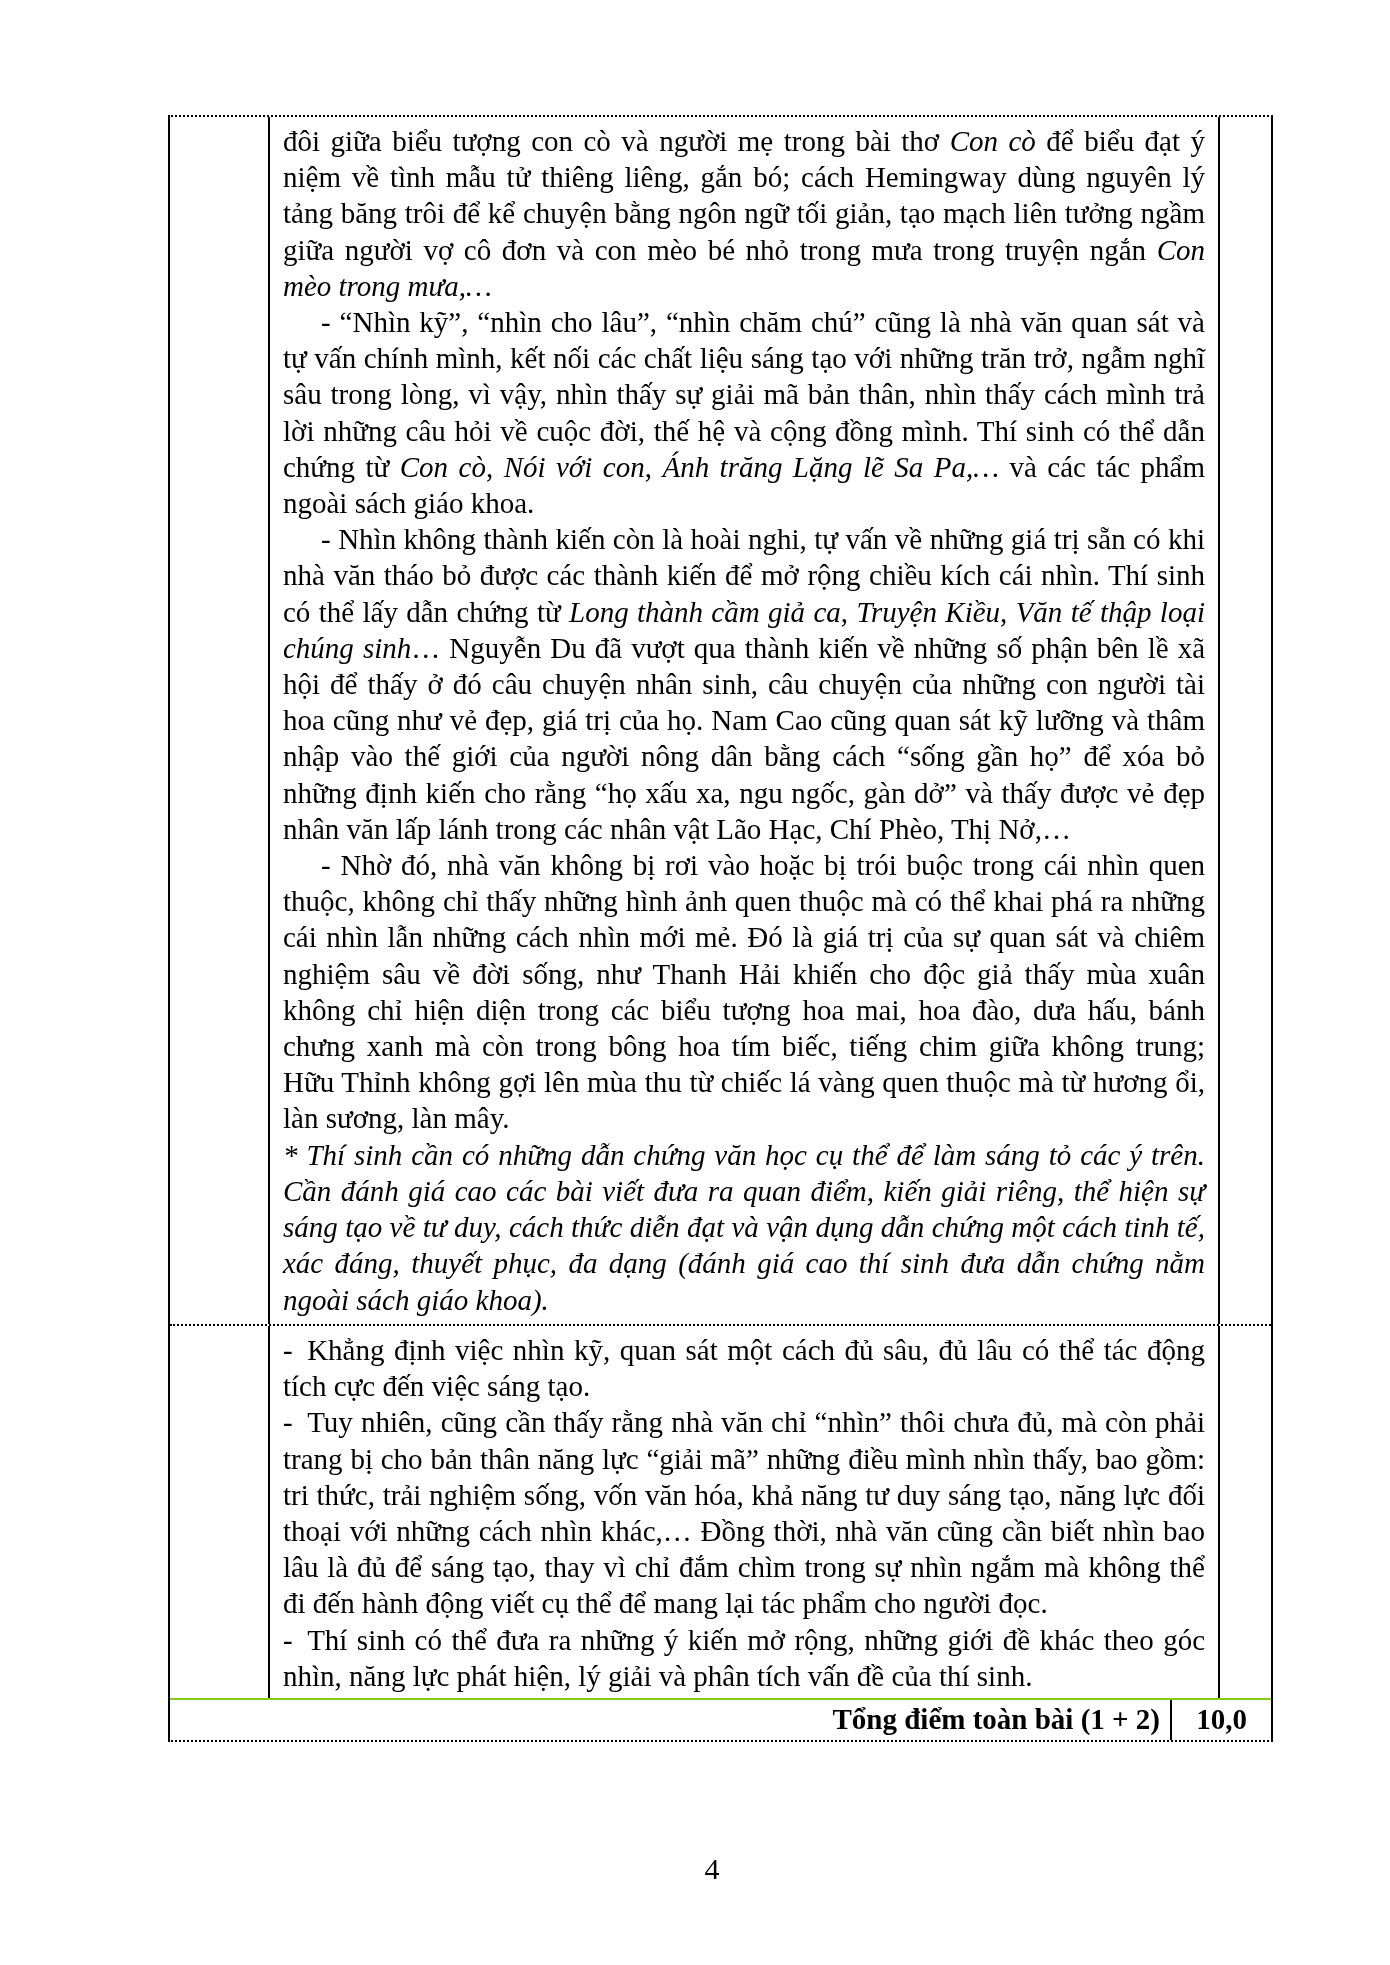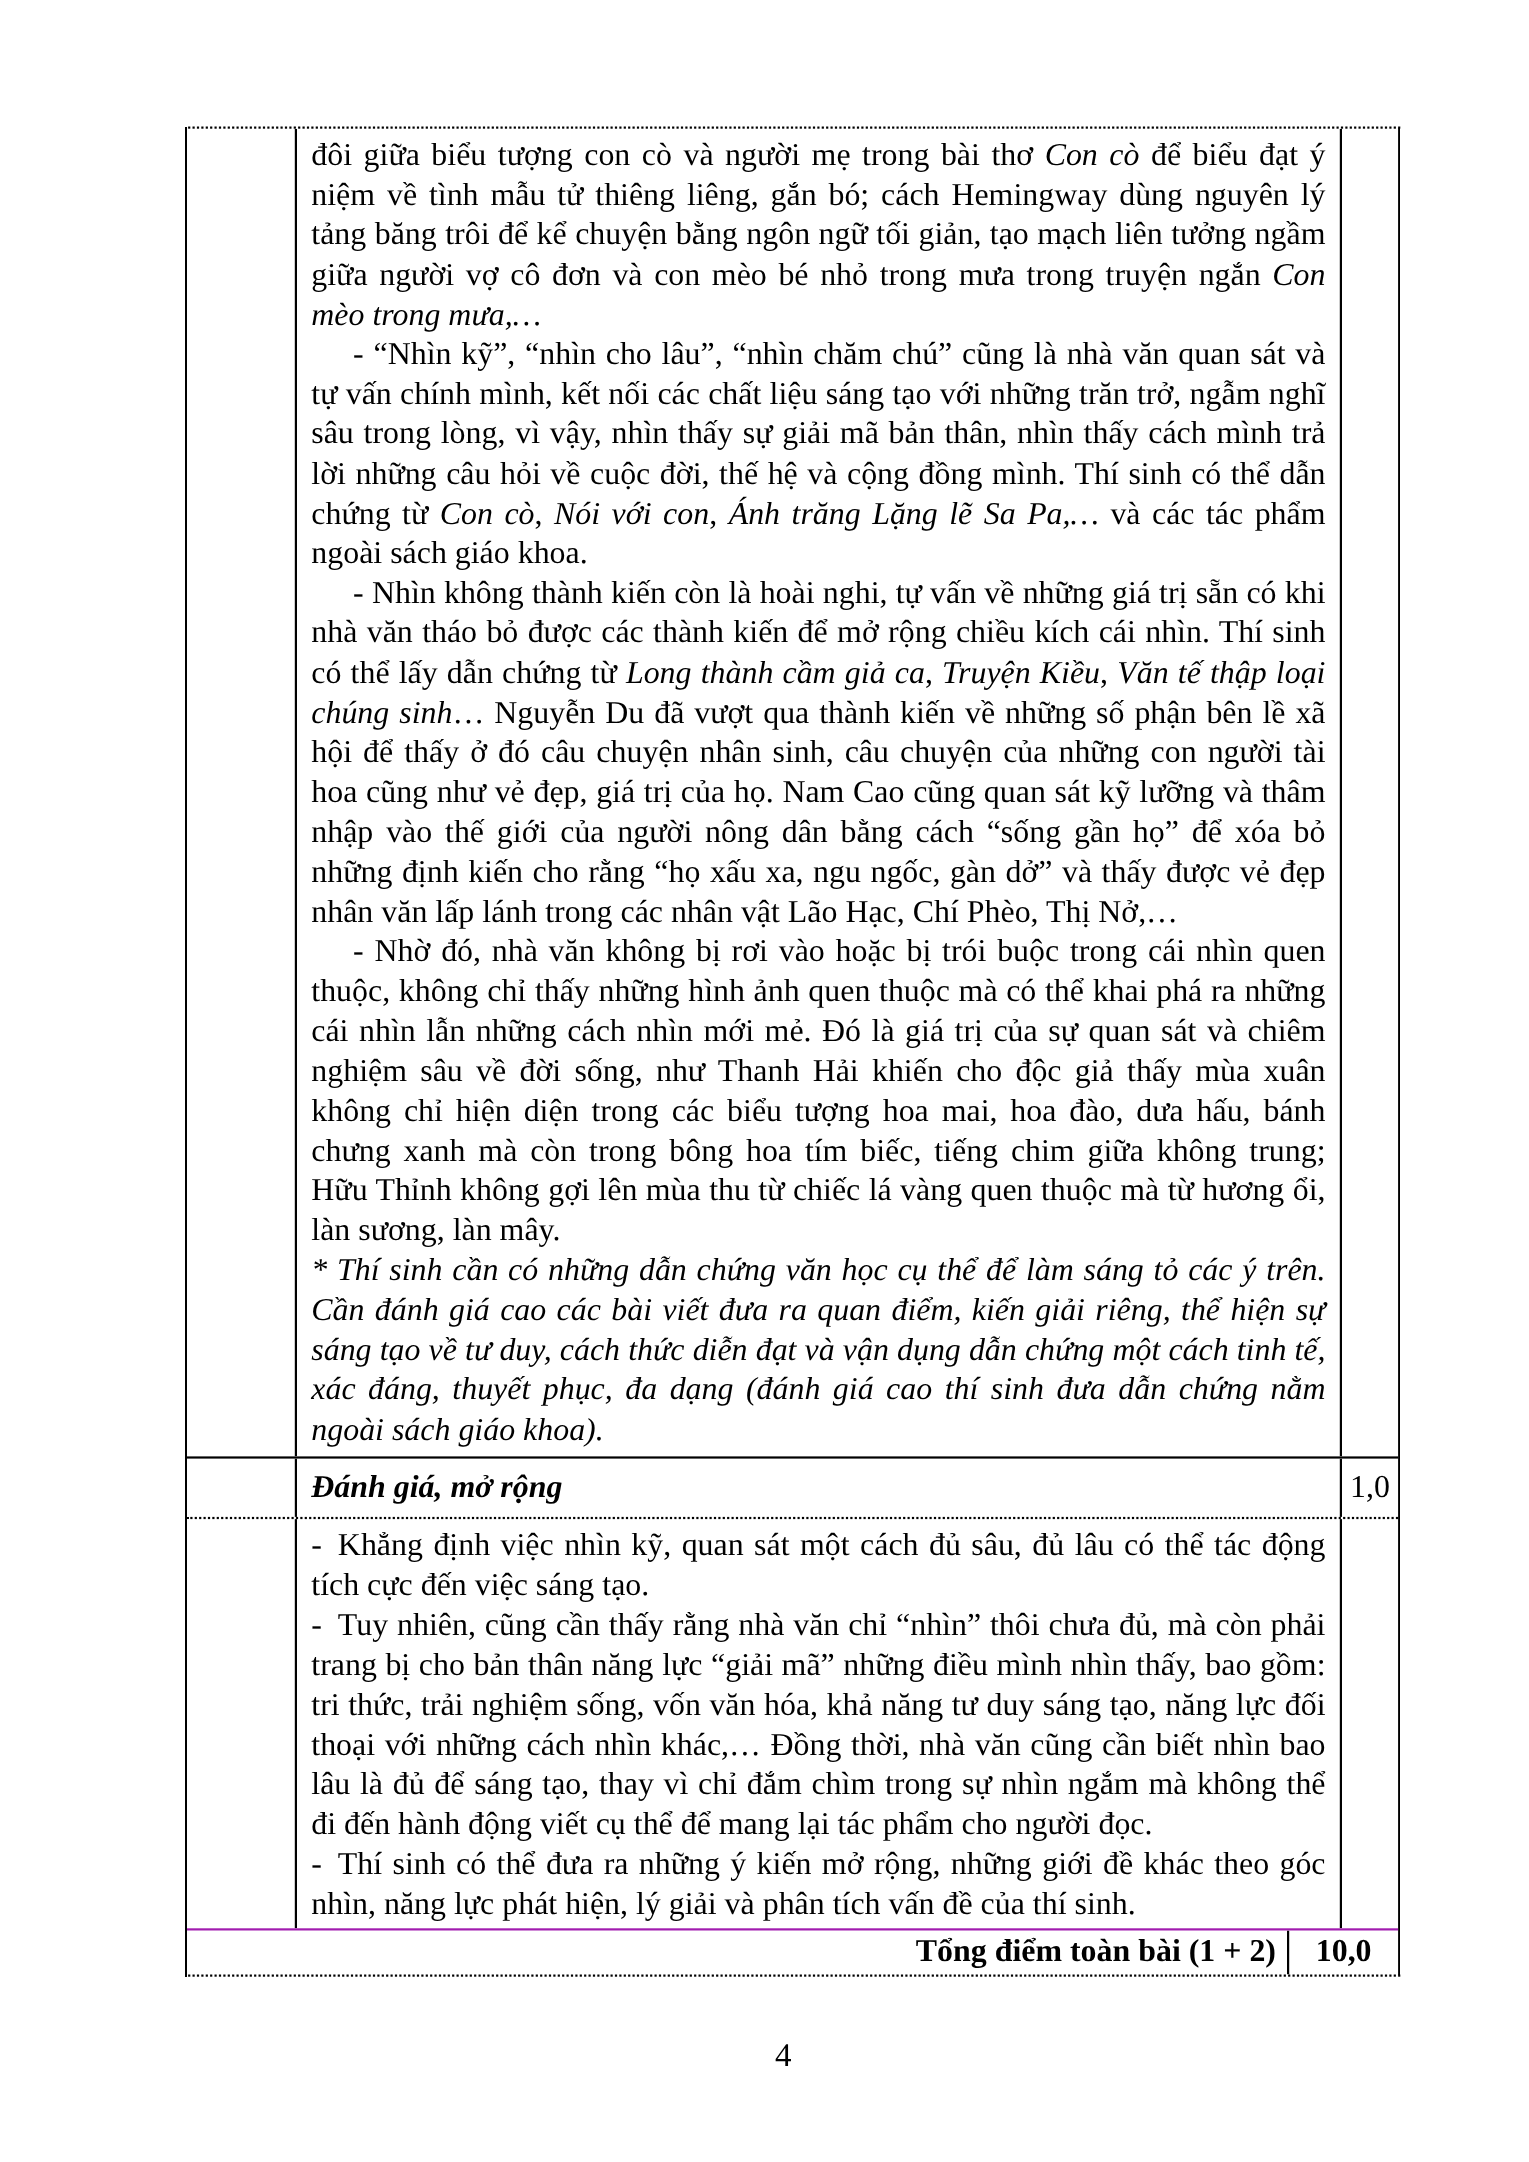--- a/index.html
+++ b/index.html
@@ -61,21 +61,21 @@
   .row-heading {
     min-height: 55px;
     border-top: 2px solid #000;
   }
   .row-body {
     min-height: 368px;
     border-top: 2px dotted #000;
   }
   .row-total {
     min-height: 41px;
-    border-top: 2px solid #a21caf;
+    border-top: 2px solid #84cc16;
   }
 
   .row-heading .cell-main {
     font-weight: bold;
     font-style: italic;
     padding-top: 8px;
     padding-bottom: 6px;
   }
   .row-heading .cell-score { padding-top: 8px; }
 
@@ -119,25 +119,20 @@
     <div class="cell cell-main">
       <p class="para"><span>đôi giữa biểu tượng con cò và người mẹ trong bài thơ </span><span class="seg-i">Con cò</span><span> để biểu đạt ý niệm về tình mẫu tử thiêng liêng, gắn bó; cách Hemingway dùng nguyên lý tảng băng trôi để kể chuyện bằng ngôn ngữ tối giản, tạo mạch liên tưởng ngầm giữa người vợ cô đơn và con mèo bé nhỏ trong mưa trong truyện ngắn </span><span class="seg-i">Con mèo trong mưa,…</span></p>
       <p class="para indent"><span>- </span><span class="seg-b">“Nhìn kỹ”, “nhìn cho lâu”, “nhìn chăm chú”</span><span> cũng là nhà văn quan sát và tự vấn chính mình, kết nối các chất liệu sáng tạo với những trăn trở, ngẫm nghĩ sâu trong lòng, vì vậy, nhìn thấy sự giải mã bản thân, nhìn thấy cách mình trả lời những câu hỏi về cuộc đời, thế hệ và cộng đồng mình. Thí sinh có thể dẫn chứng từ </span><span class="seg-i">Con cò</span><span>, </span><span class="seg-i">Nói với con</span><span>, </span><span class="seg-i">Ánh trăng Lặng lẽ Sa Pa,…</span><span> và các tác phẩm ngoài sách giáo khoa.</span></p>
       <p class="para indent"><span>- </span><span class="seg-b">Nhìn không thành kiến</span><span> còn là hoài nghi, tự vấn về những giá trị sẵn có khi nhà văn tháo bỏ được các thành kiến để mở rộng chiều kích cái nhìn. Thí sinh có thể lấy dẫn chứng từ </span><span class="seg-i">Long thành cầm giả ca</span><span>, </span><span class="seg-i">Truyện Kiều</span><span>, </span><span class="seg-i">Văn tế thập loại chúng sinh</span><span>… Nguyễn Du đã vượt qua thành kiến về những số phận bên lề xã hội để thấy ở đó câu chuyện nhân sinh, câu chuyện của những con người tài hoa cũng như vẻ đẹp, giá trị của họ. Nam Cao cũng quan sát kỹ lưỡng và thâm nhập vào thế giới của người nông dân bằng cách “sống gần họ” để xóa bỏ những định kiến cho rằng “họ xấu xa, ngu ngốc, gàn dở” và thấy được vẻ đẹp nhân văn lấp lánh trong các nhân vật Lão Hạc, Chí Phèo, Thị Nở,…</span></p>
       <p class="para indent"><span>- Nhờ đó, nhà văn không bị rơi vào hoặc bị trói buộc trong cái nhìn quen thuộc, không chỉ thấy những hình ảnh quen thuộc mà có thể khai phá ra những cái nhìn lẫn những cách nhìn mới mẻ. Đó là giá trị của sự quan sát và chiêm nghiệm sâu về đời sống, như Thanh Hải khiến cho độc giả thấy mùa xuân không chỉ hiện diện trong các biểu tượng hoa mai, hoa đào, dưa hấu, bánh chưng xanh mà còn trong bông hoa tím biếc, tiếng chim giữa không trung; Hữu Thỉnh không gợi lên mùa thu từ chiếc lá vàng quen thuộc mà từ hương ổi, làn sương, làn mây.</span></p>
       <p class="para"><span class="seg-i">* Thí sinh cần có những dẫn chứng văn học cụ thể để làm sáng tỏ các ý trên. Cần đánh giá cao các bài viết đưa ra quan điểm, kiến giải riêng, thể hiện sự sáng tạo về tư duy, cách thức diễn đạt và vận dụng dẫn chứng một cách tinh tế, xác đáng, thuyết phục, đa dạng (đánh giá cao thí sinh đưa dẫn chứng nằm ngoài sách giáo khoa).</span></p>
     </div>
     <div class="cell cell-score"></div>
   </div>
 
-  <div class="t-row row-heading">
-    <div class="cell cell-left"></div>
-    <div class="cell cell-main">Đánh giá, mở rộng</div>
-    <div class="cell cell-score">1,0</div>
-  </div>
 
   <div class="t-row row-body">
     <div class="cell cell-left"></div>
     <div class="cell cell-main">
       <p class="para"><span>- Khẳng định việc nhìn kỹ, quan sát một cách đủ sâu, đủ lâu có thể tác động tích cực đến việc sáng tạo.</span></p>
       <p class="para"><span>- Tuy nhiên, cũng cần thấy rằng nhà văn chỉ “nhìn” thôi chưa đủ, mà còn phải trang bị cho bản thân năng lực “giải mã” những điều mình nhìn thấy, bao gồm: tri thức, trải nghiệm sống, vốn văn hóa, khả năng tư duy sáng tạo, năng lực đối thoại với những cách nhìn khác,… Đồng thời, nhà văn cũng cần biết nhìn bao lâu là đủ để sáng tạo, thay vì chỉ đắm chìm trong sự nhìn ngắm mà không thể đi đến hành động viết cụ thể để mang lại tác phẩm cho người đọc.</span></p>
       <p class="para"><span>- Thí sinh có thể đưa ra những ý kiến mở rộng, những giới đề khác theo góc nhìn, năng lực phát hiện, lý giải và phân tích vấn đề của thí sinh.</span></p>
     </div>
     <div class="cell cell-score"></div>
   </div>

